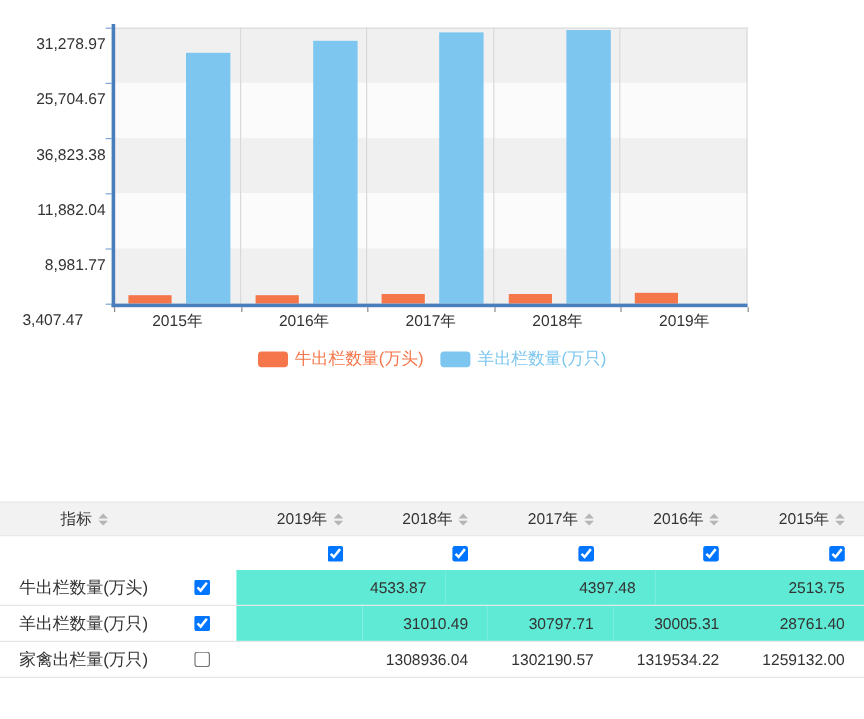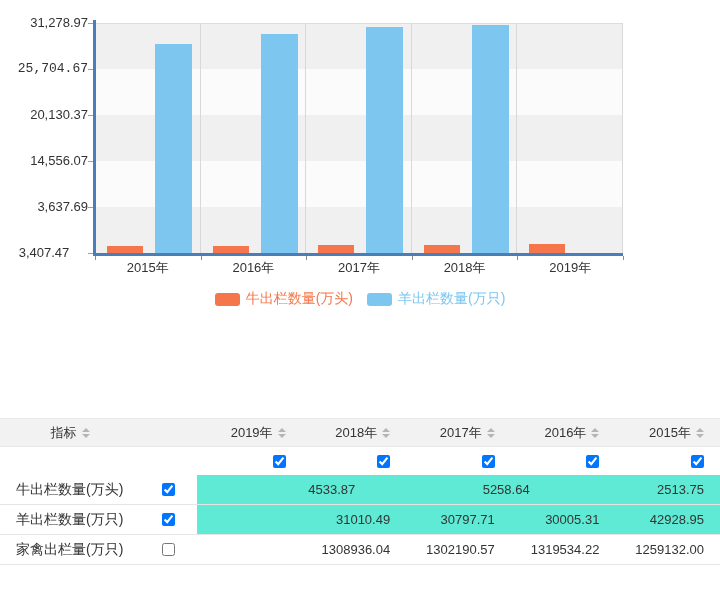--- a/index.html
+++ b/index.html
@@ -2,21 +2,21 @@
 <html><head>
 <meta charset="utf-8">
 <style>
   * { box-sizing: border-box; margin: 0; padding: 0; }
   html,body { width:720px; height:599px; background:#fff; overflow:hidden;
     font-family:"Liberation Sans","DejaVu Sans",sans-serif; color:#333; }
 
   
   .chart-section { position:relative; width:720px; height:320px; }
   .y-tick-label { position:absolute; left:0; width:88px; text-align:right;
-    font-size:13px; color:#333; line-height:14px; }
+    font-size:13px; color:#333; line-height:14px;margin-top:14px; }
   .plot-area { position:absolute; left:95px; top:23px; width:528px; height:230px; }
   .band { position:absolute; left:0; width:100%; }
   .grid-v { position:absolute; top:0; bottom:0; width:1px; background:#d9d9d9; }
   .grid-top { position:absolute; top:0; left:0; width:100%; height:1px; background:#dcdcdc; }
   .bar { position:absolute; bottom:0; }
   .axis-y-line { position:absolute; left:93px; top:20px; width:3px; height:236px; background:#4a7ebb; }
   .axis-x-line { position:absolute; left:93px; top:253px; width:530px; height:3px; background:#4a7ebb; }
   .y-tick { position:absolute; left:88px; width:5px; height:1px; background:#7ba7d4; }
   .x-tick { position:absolute; top:256px; width:1px; height:4px; background:#8a8a8a; }
   .x-axis-label { position:absolute; top:259px; text-align:center; font-size:13px; color:#333; }
@@ -47,27 +47,27 @@
     border-right:4px solid transparent; border-top:4px solid #b5b5b5; }
   input[type=checkbox] { width:13px; height:13px; }
 </style>
 </head>
 <body>
 
 <div class="chart-section">
   <div id="y-axis">
       <div class="y-tick-label" style="top: 16px;">31,278.97</div>
       <div class="y-tick" style="top: 23px;"></div>
-      <div class="y-tick-label" style="top: 62px; font-family: Liberation Mono, monospace;">25,704.67</div>
+      <div class="y-tick-label" style="top: 62px;">25,704.67</div>
       <div class="y-tick" style="top: 69px;"></div>
-      <div class="y-tick-label" style="top: 108px;">20,130.37</div>
+      <div class="y-tick-label" style="top: 108px;">36,823.38</div>
       <div class="y-tick" style="top: 115px;"></div>
-      <div class="y-tick-label" style="top: 154px;">14,556.07</div>
+      <div class="y-tick-label" style="top: 154px;">11,882.04</div>
       <div class="y-tick" style="top: 161px;"></div>
-      <div class="y-tick-label" style="top: 200px;">3,637.69</div>
+      <div class="y-tick-label" style="top: 200px;">8,981.77</div>
       <div class="y-tick" style="top: 207px;"></div>
       <div class="y-tick-label" style="top: 246px; text-align: center;">3,407.47</div>
       <div class="y-tick" style="top: 253px;"></div>
     </div>
   <div class="plot-area" id="plot">
       <div class="band" style="top: 0px; height: 46px; background: rgb(240, 240, 240);"></div>
       <div class="band" style="top: 46px; height: 46px; background: rgb(251, 251, 251);"></div>
       <div class="band" style="top: 92px; height: 46px; background: rgb(240, 240, 240);"></div>
       <div class="band" style="top: 138px; height: 46px; background: rgb(251, 251, 251);"></div>
       <div class="band" style="top: 184px; height: 46px; background: rgb(240, 240, 240);"></div>
@@ -178,33 +178,33 @@
       <div class="cell col-year">
         <input type="checkbox" checked="" style="">
       </div>
     </div>
     <div class="t-row t-datarow">
       <div class="cell col-label">牛出栏数量(万头)</div>
       <div class="cell col-check">
         <input type="checkbox" checked="" style="">
       </div>
       <div class="cell col-year hl">4533.87</div>
-      <div class="cell col-year hl">5258.64</div>
+      <div class="cell col-year hl">4397.48</div>
       <div class="cell col-year hl">2513.75</div>
     </div>
     <div class="t-row t-datarow">
       <div class="cell col-label">羊出栏数量(万只)</div>
       <div class="cell col-check">
         <input type="checkbox" checked="" style="">
       </div>
       <div class="cell col-year hl"></div>
       <div class="cell col-year hl">31010.49</div>
       <div class="cell col-year hl">30797.71</div>
       <div class="cell col-year hl">30005.31</div>
-      <div class="cell col-year hl">42928.95</div>
+      <div class="cell col-year hl">28761.40</div>
     </div>
     <div class="t-row t-datarow">
       <div class="cell col-label">家禽出栏量(万只)</div>
       <div class="cell col-check">
         <input type="checkbox" style="">
       </div>
       <div class="cell col-year"></div>
       <div class="cell col-year">1308936.04</div>
       <div class="cell col-year">1302190.57</div>
       <div class="cell col-year">1319534.22</div>

